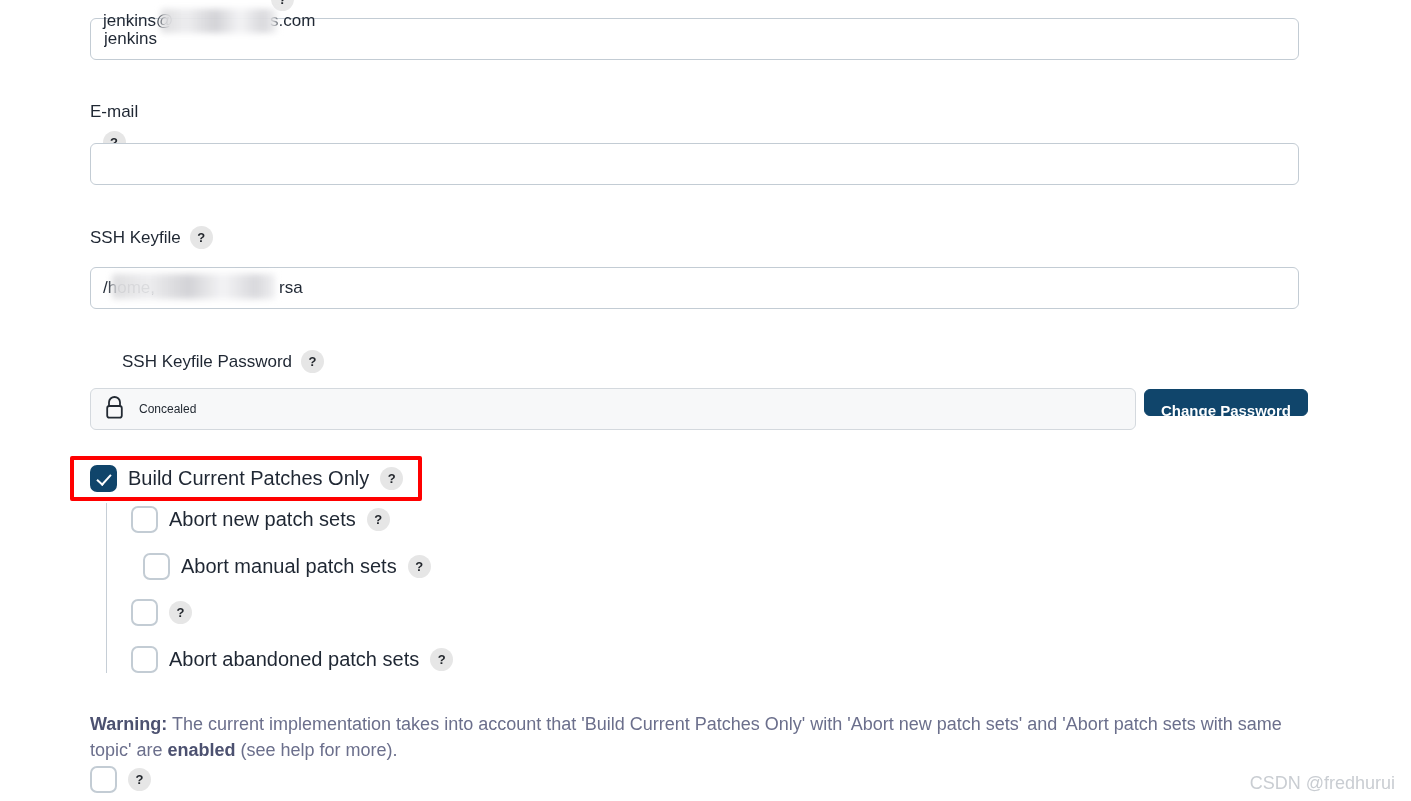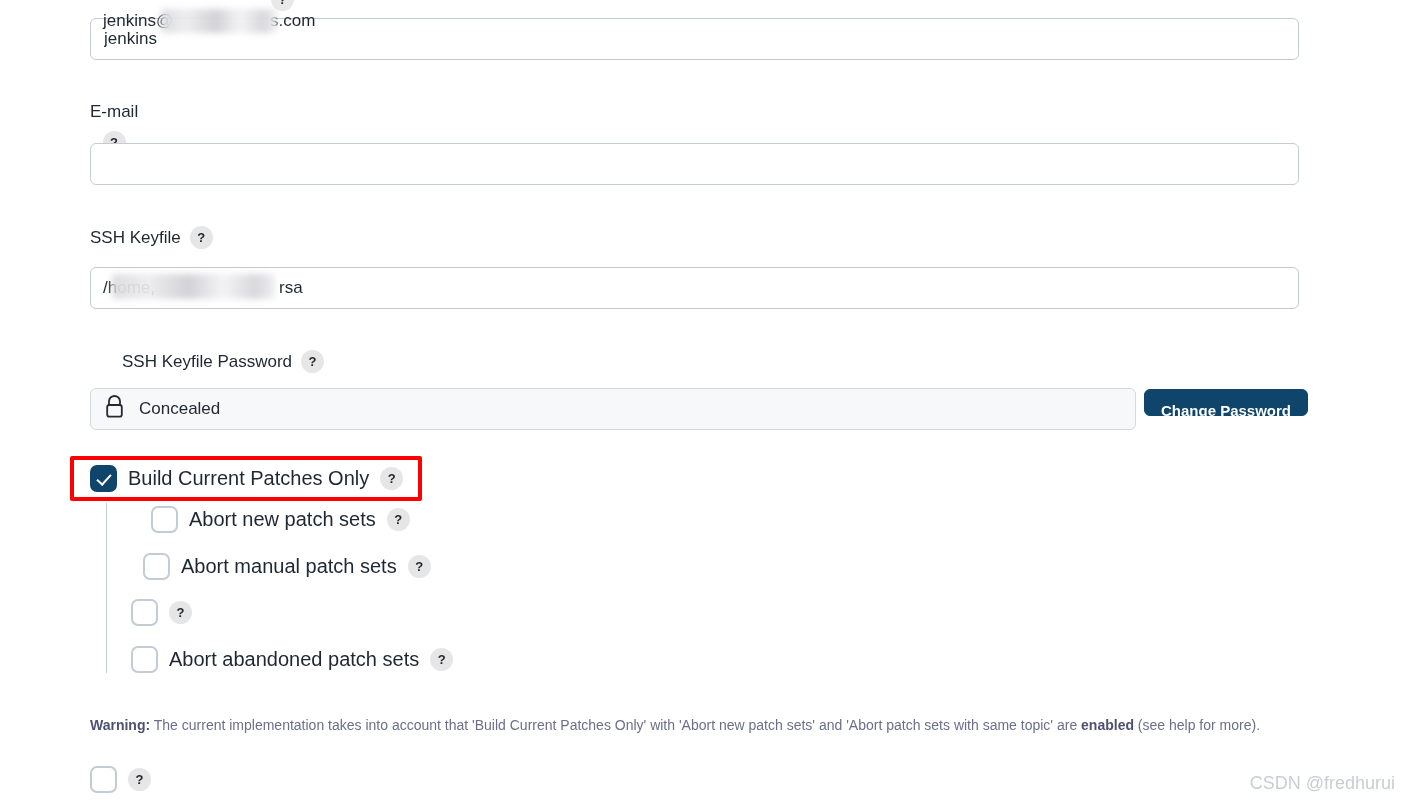--- a/index.html
+++ b/index.html
@@ -114,21 +114,21 @@
     width: 1046px;
     height: 42px;
     box-sizing: border-box;
     border: 1px solid #d4d9de;
     border-radius: 6px;
     background: #f7f8f9;
     display: flex;
     align-items: center;
     gap: 14px;
     padding: 0 13px;
-    font-size: 17px;
+    font-size: 12px;
     color: #232a33;
   }
   .lock-icon { display: block; flex: none; }
 
   .btn-primary {
     position: absolute;
     height: 27px;
     box-sizing: border-box;
     background: #10456b;
     color: #ffffff;
@@ -204,22 +204,22 @@
     border-radius: 2px;
     pointer-events: none;
   }
 
   
   .warning {
     position: absolute;
     left: 90px;
     top: 693px;
     width: 1200px;
-    font-size: 14px;
-    line-height: 37px;
+    font-size: 18px;
+    line-height: 26px;
     color: #6b6f8c;
   }
   .warning b { color: #4c5170; font-weight: bold; }
 
   .watermark {
     position: absolute;
     right: 16px;
     bottom: 7px;
     font-size: 18px;
     color: #c9cdd2;
@@ -277,21 +277,21 @@
 
   <div class="cb-row" style="left:90px; top:465px;">
     <span class="cb-box checked"></span>
     <span class="cb-label">Build Current Patches Only</span>
     <span class="help-badge">?</span>
   </div>
   <div class="red-highlight"></div>
 
   <div class="nested-guide"></div>
 
-  <div class="cb-row" style="left:131px; top:506px;margin-left:20px;">
+  <div class="cb-row" style="left:131px; top:506px;">
     <span class="cb-box"></span>
     <span class="cb-label">Abort new patch sets</span>
     <span class="help-badge">?</span>
   </div>
 
   <div class="cb-row" style="left:131px; top:553px;padding-left:12px;">
     <span class="cb-box"></span>
     <span class="cb-label">Abort manual patch sets</span>
     <span class="help-badge">?</span>
   </div>

